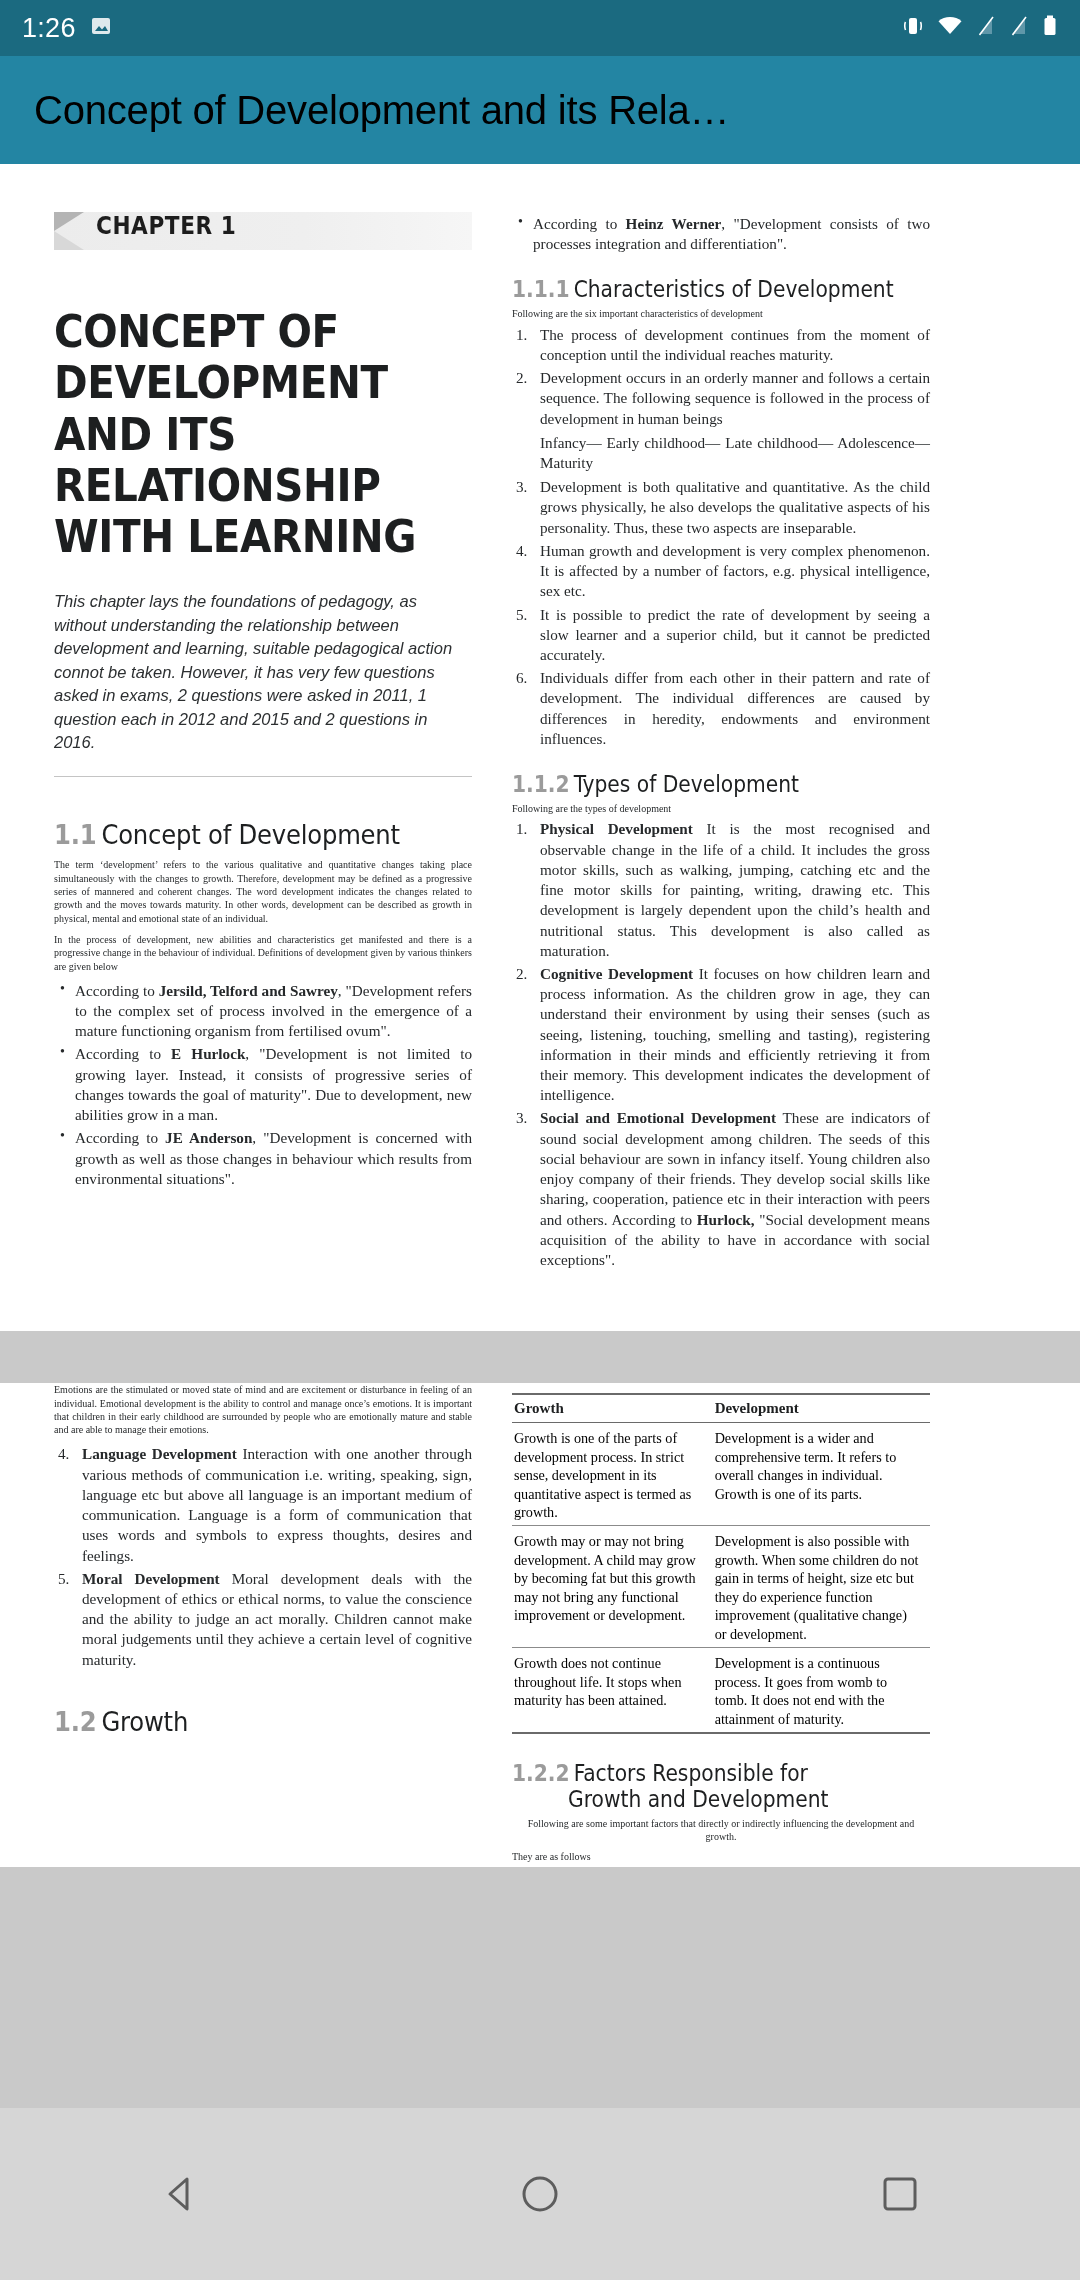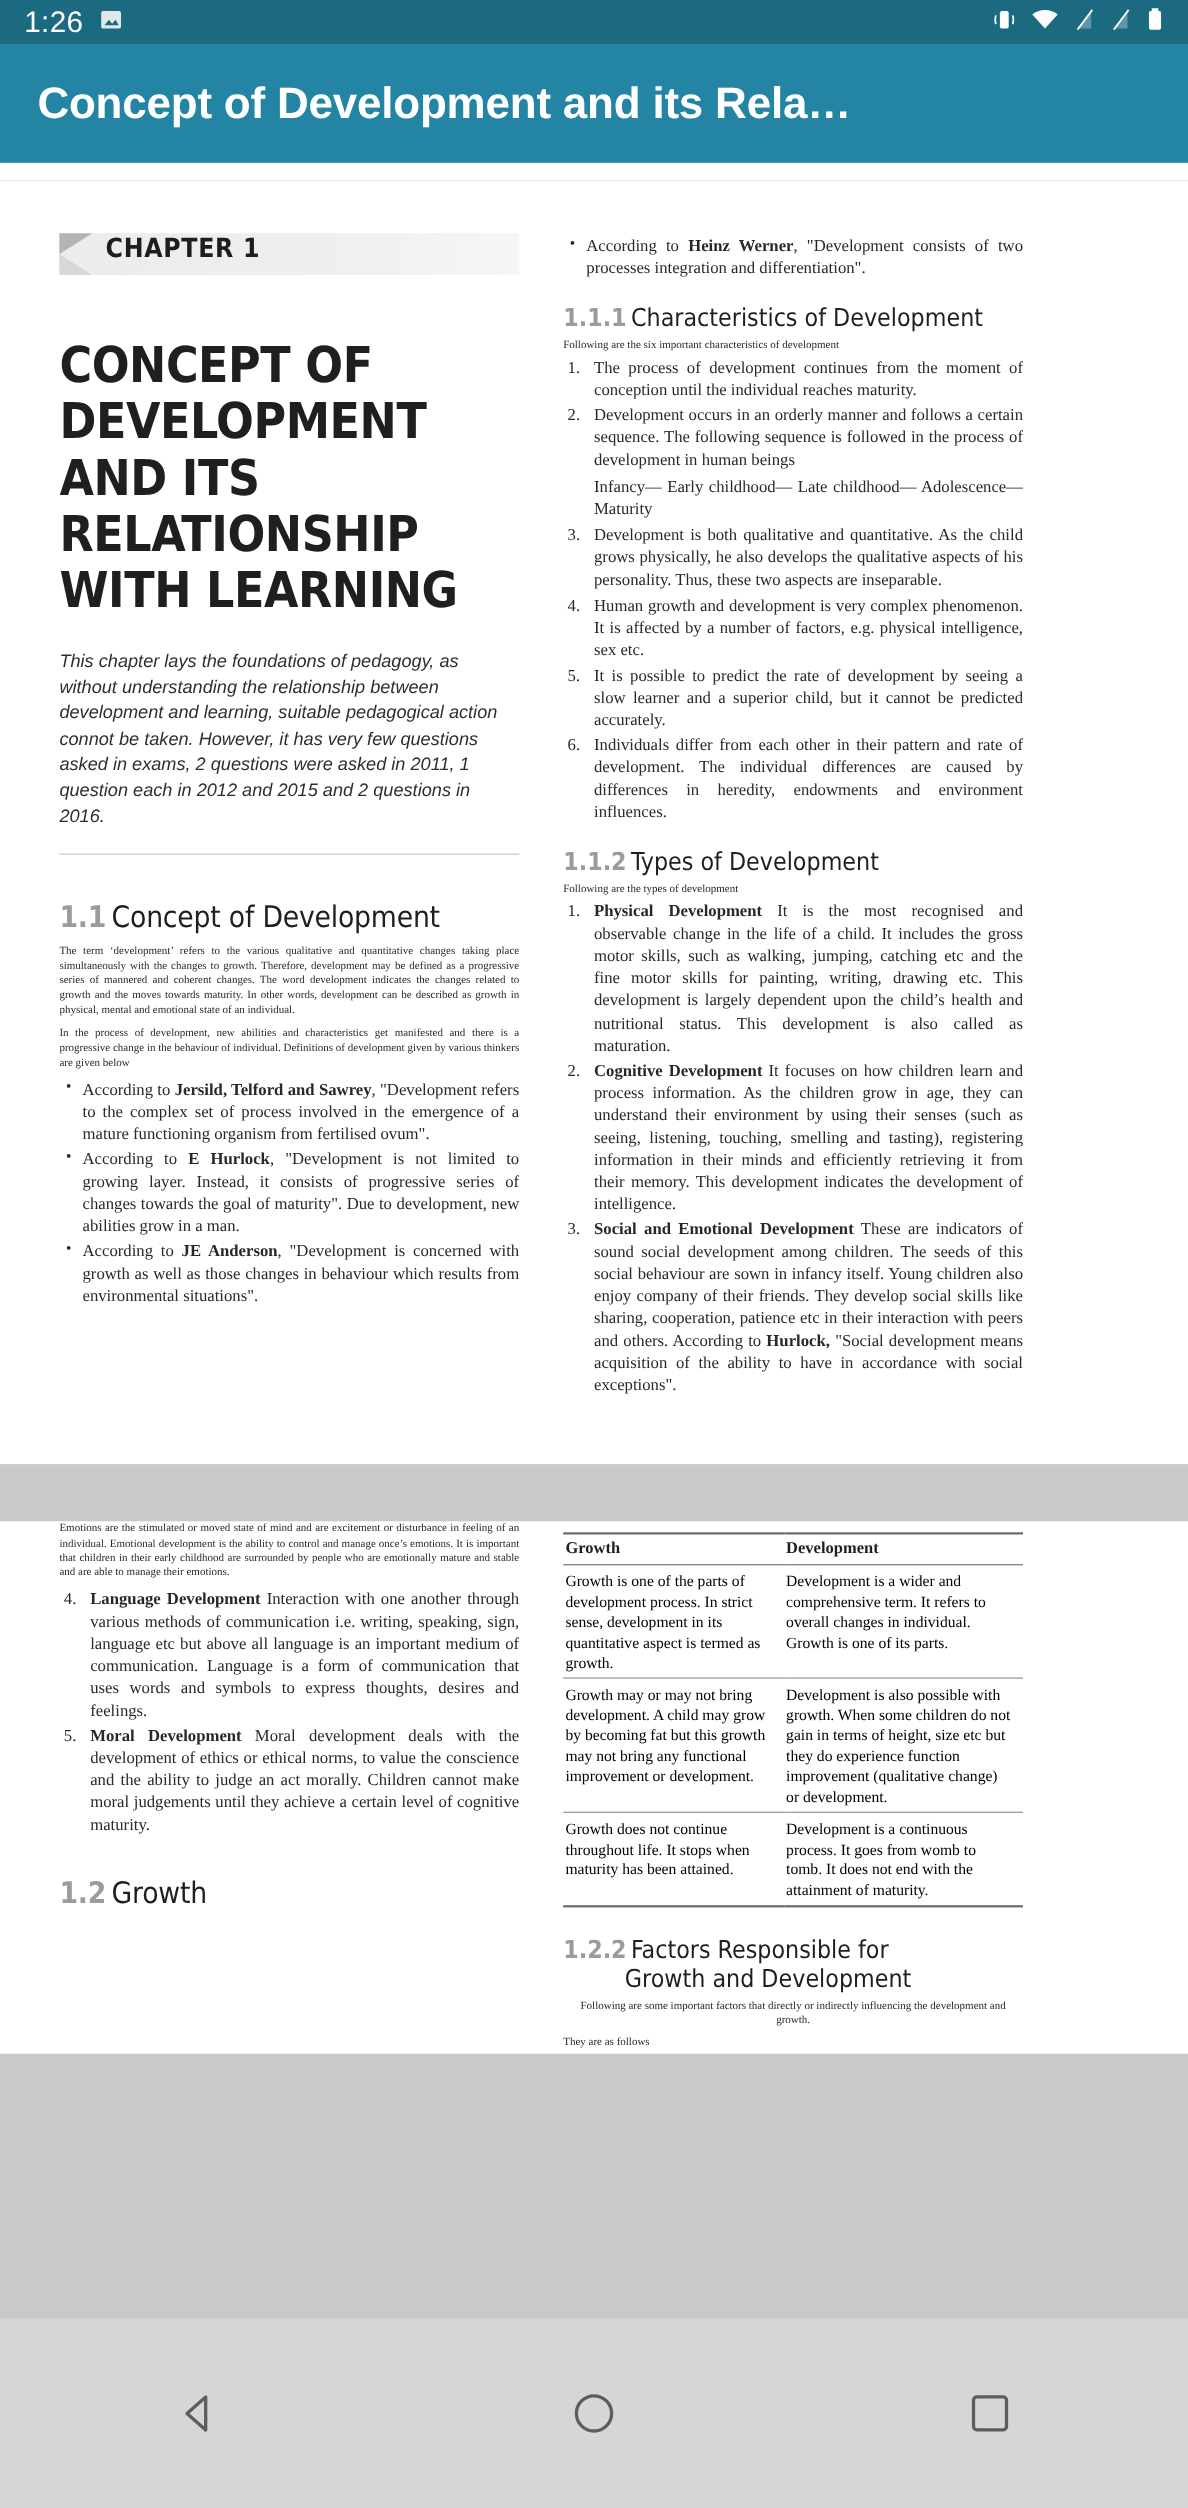--- a/index.html
+++ b/index.html
@@ -6,35 +6,35 @@
   html, body {
     width: 1080px; height: 2280px;
     background: #ffffff;
     font-family: "Liberation Sans", sans-serif;
     overflow: hidden;
   }
   #screen { position: relative; width: 1080px; height: 2280px; background:#fff; overflow:hidden; }
 
   
   .statusbar {
-    height: 40px; background:#1b6a80; color:#fff;
+    height: 56px; background:#1b6a80; color:#fff;
     display:flex; align-items:center; padding:0 22px; gap:14px;
   }
   .sb-clock { font-size:27px; font-weight:400; letter-spacing:.3px; line-height:1; }
   .sb-left { display:flex; align-items:center; gap:13px; flex:1; }
   .sb-right { display:flex; align-items:center; gap:13px; }
   .ico { display:block; }
 
   
   .appbar {
     height:108px; background:#2385a3; display:flex; align-items:center;
     padding:0 34px;
   }
   .appbar-title {
-    color:#ffffff; font-size:40px; font-weight:700;
+    color:#000000; font-size:40px; font-weight:400;
     white-space:nowrap; overflow:hidden; text-overflow:ellipsis;
     letter-spacing:-.2px;
     text-align:center;
   }
 
   
   .viewer { position:absolute; top:164px; left:0; right:0; bottom:172px; background:#c9c9c9; overflow:hidden; }
   .page { background:#fff; width:1080px; position:relative; }
   .page-gap { height:26px; background:#c9c9c9; }
 

